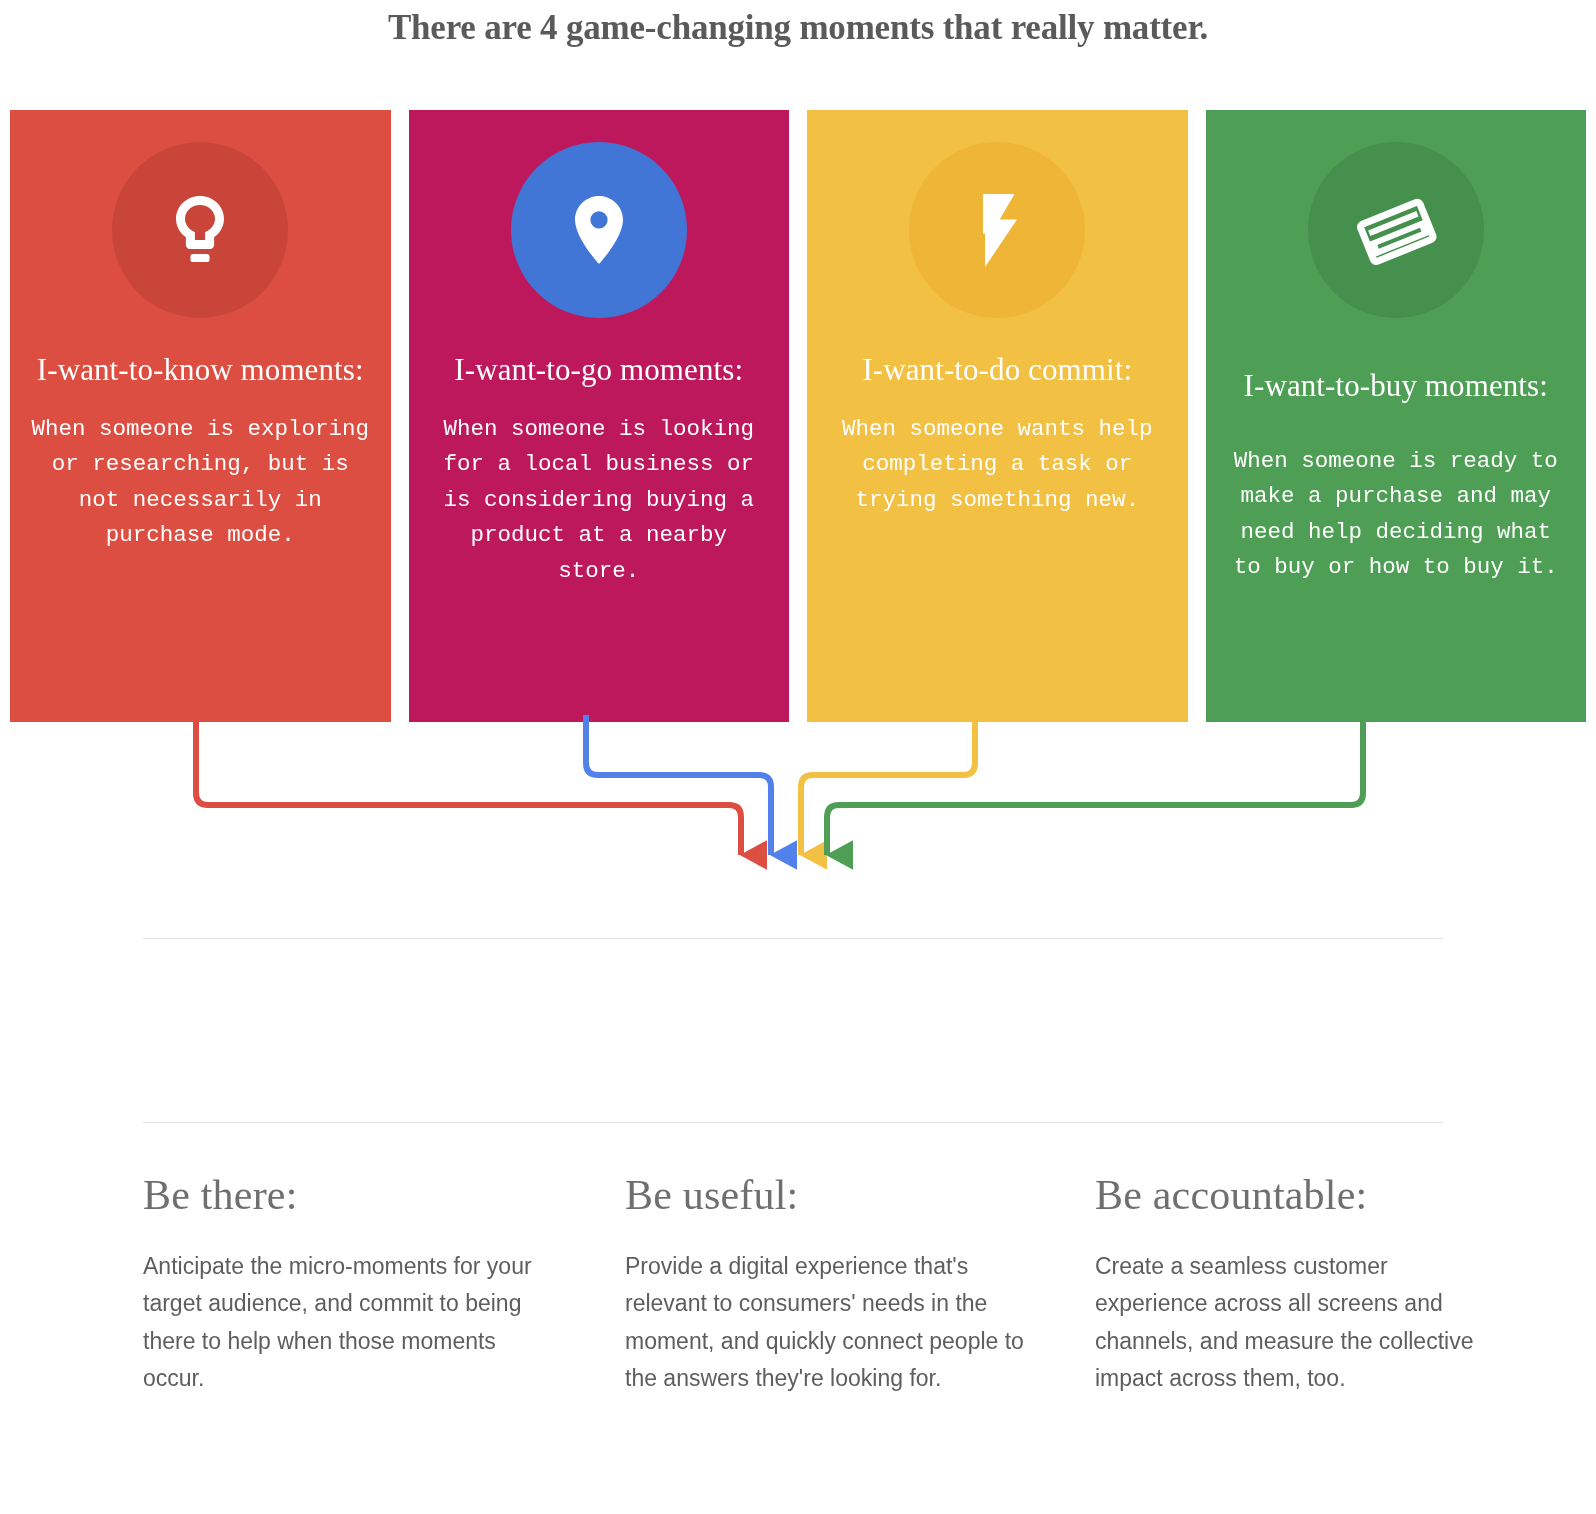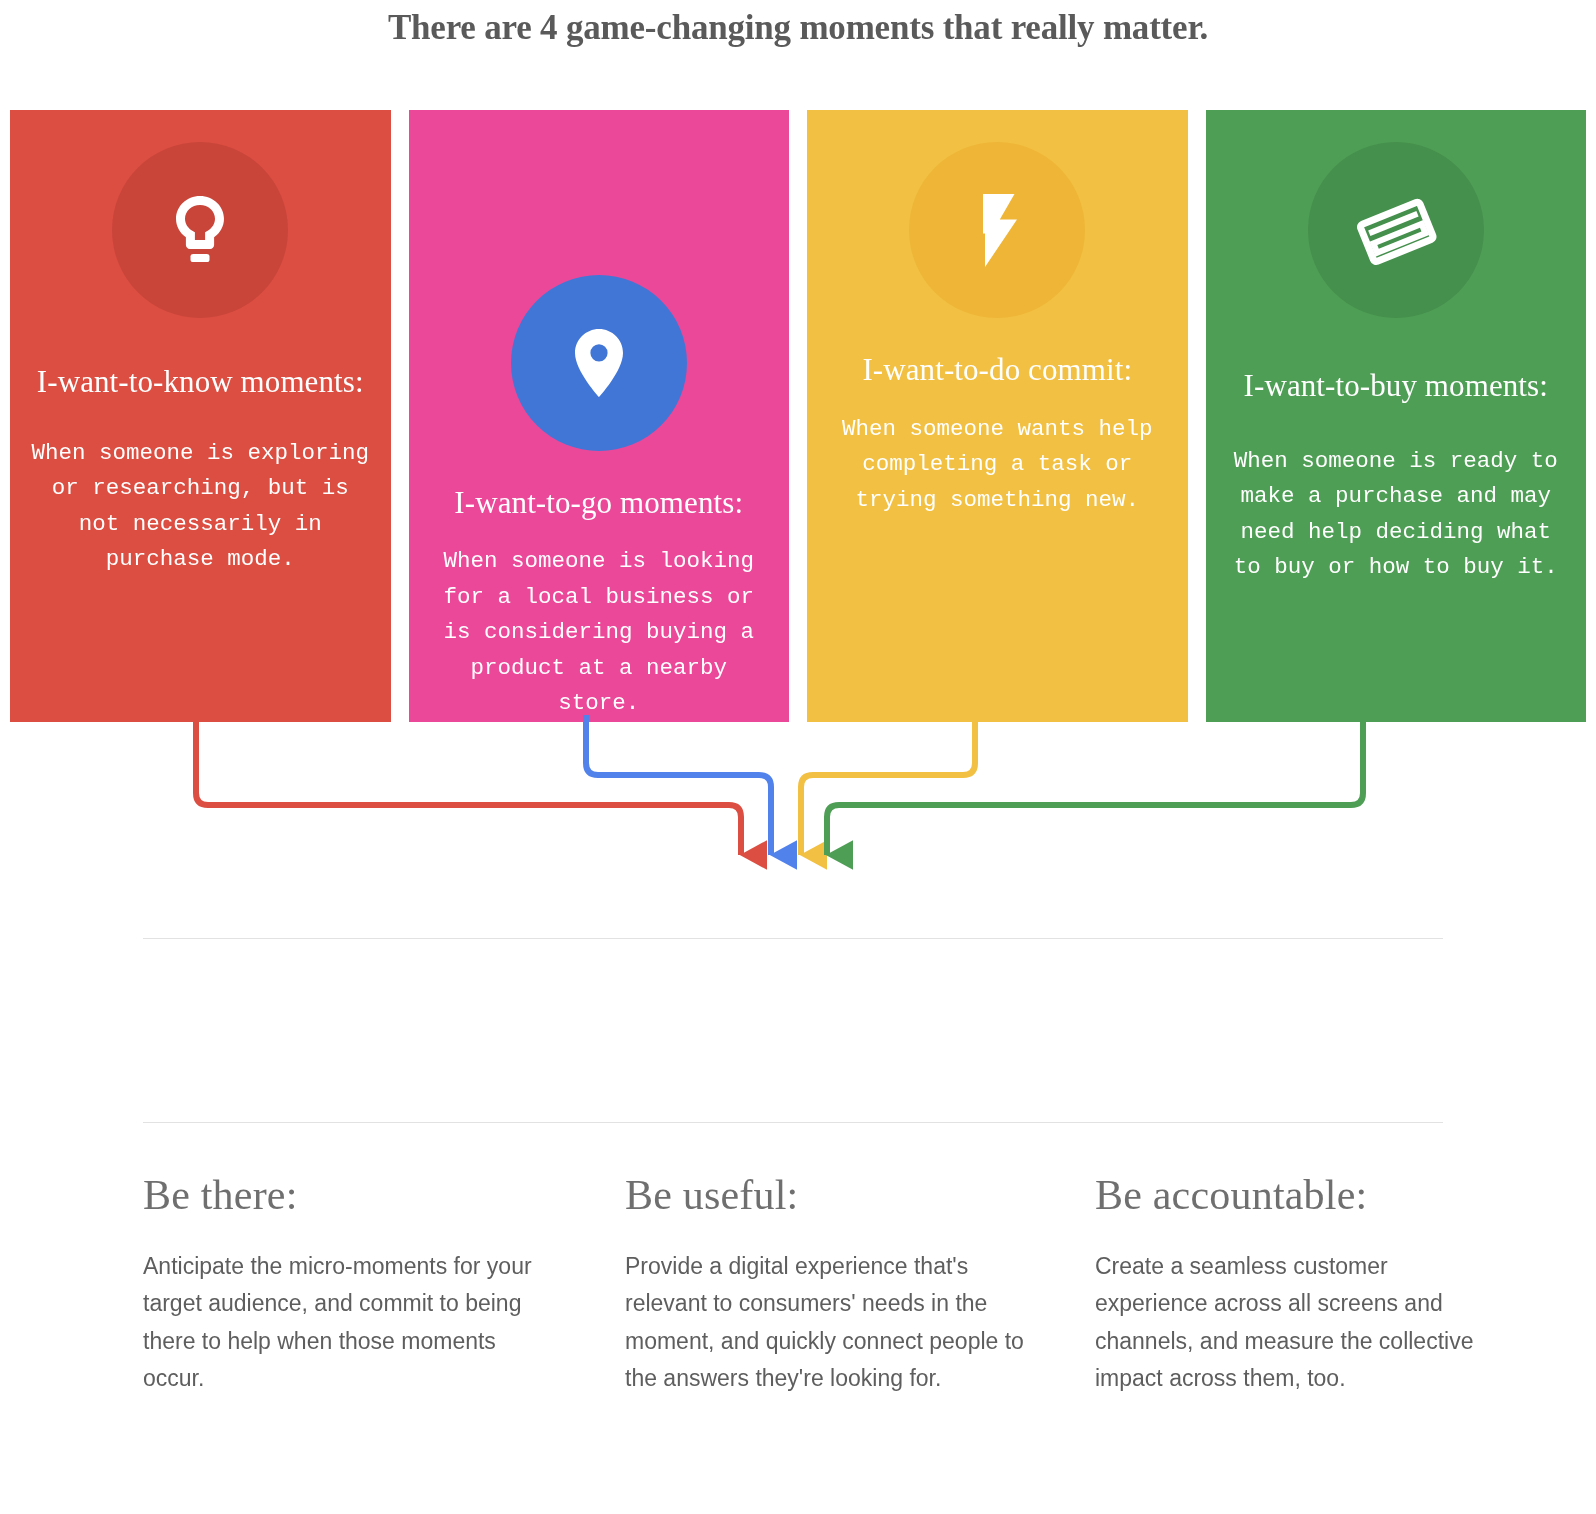--- a/index.html
+++ b/index.html
@@ -155,32 +155,32 @@
 </style>
 </head>
 <body>
 
 <div id="page">
 
   <div class="page-title">There are 4 game-changing moments that really matter.</div>
 
   <div class="cards">
 
-    <div class="card" id="card-0" style="background: rgb(220, 78, 65); gap: 12px;">
+    <div class="card" id="card-0" style="background: rgb(220, 78, 65);">
       <div class="icon-circle" id="circle-0" style="background: rgb(201, 69, 58);">
         <svg width="84" height="84" viewBox="0 0 84 84" aria-hidden="true">
           <path fill="#ffffff" d="M42 8c-13.3 0-24 10.2-24 22.8 0 7.6 3.9 14.3 9.9 18.5V57c0 2.2 1.8 4 4 4h20.2c2.2 0 4-1.8 4-4v-7.7c6-4.2 9.9-10.9 9.9-18.5C66 18.2 55.3 8 42 8zm0 9c8.3 0 15 6.2 15 13.8 0 5-2.9 9.4-7.3 11.9l-2.6 1.5V52H36.9v-7.8l-2.6-1.5c-4.4-2.5-7.3-6.9-7.3-11.9C27 23.2 33.7 17 42 17z"></path>
           <rect fill="#ffffff" x="32.5" y="66" width="19" height="8" rx="2.6"></rect>
         </svg>
       </div>
       <div class="card-heading">I-want-to-know moments:</div>
       <div class="card-body">When someone is exploring or researching, but is not necessarily in purchase mode.</div>
     </div>
 
-    <div class="card" id="card-1" style="background: #ec4899; justify-content: flex-end;">
+    <div class="card" id="card-1" style="background: #be185d;">
       <div class="icon-circle" id="circle-1" style="background: rgb(65, 118, 214);">
         <svg width="84" height="84" viewBox="0 0 84 84" aria-hidden="true">
           <path fill="#ffffff" d="M42 8c-13.2 0-24 10.7-24 23.9 0 17.9 24 44.1 24 44.1s24-26.2 24-44.1C66 18.7 55.2 8 42 8zm0 32.5a8.6 8.6 0 1 1 0-17.2 8.6 8.6 0 0 1 0 17.2z"></path>
         </svg>
       </div>
       <div class="card-heading">I-want-to-go moments:</div>
       <div class="card-body">When someone is looking for a local business or is considering buying a product at a nearby store.</div>
     </div>
 
     <div class="card" id="card-2" style="background: rgb(242, 192, 66);">

